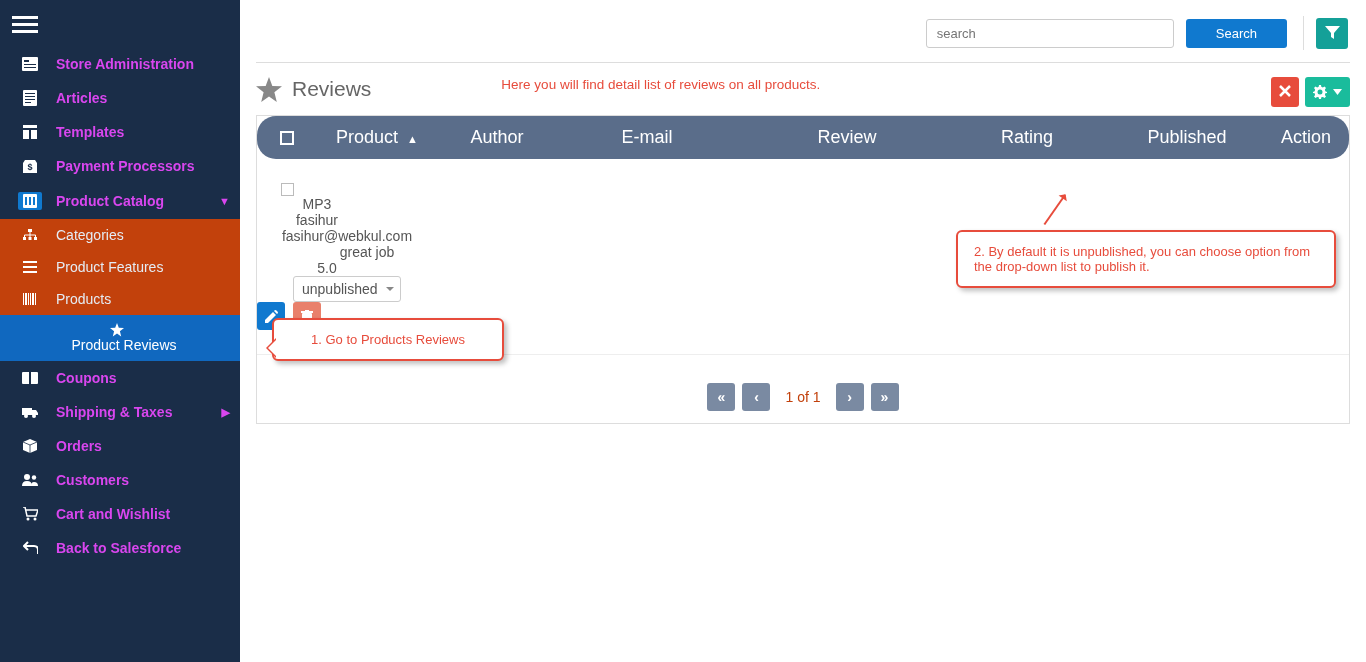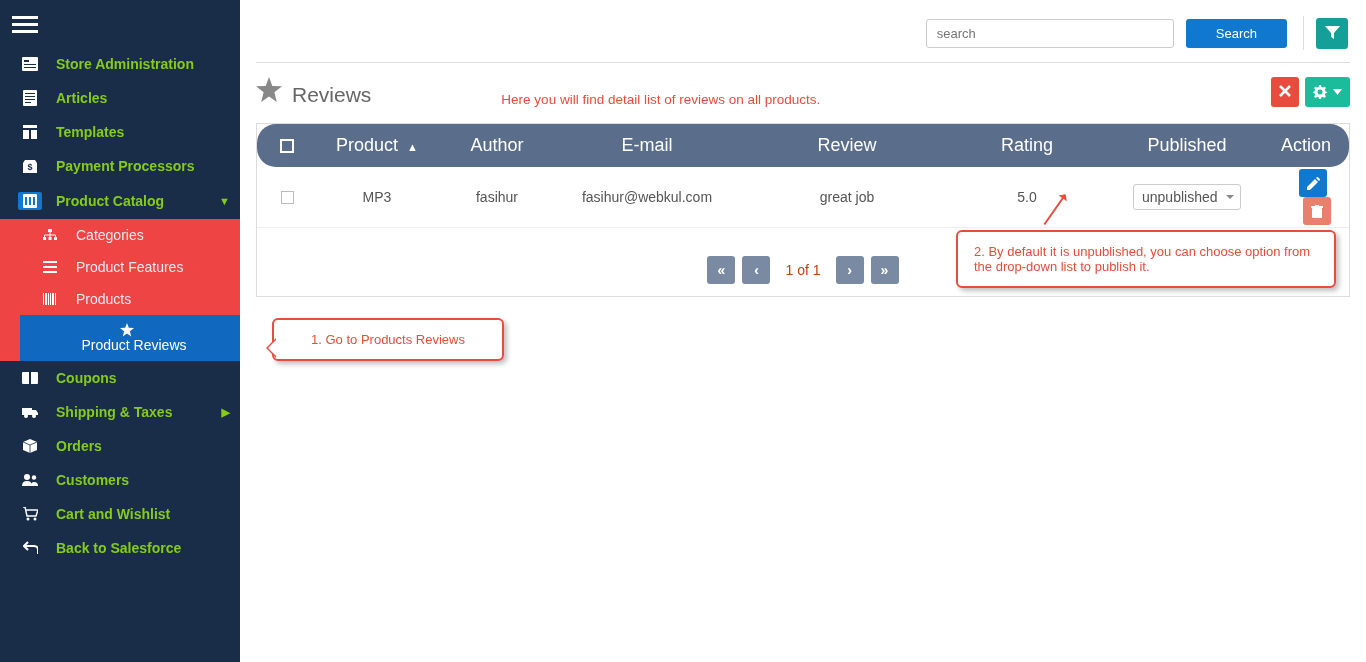--- a/index.html
+++ b/index.html
@@ -5,42 +5,42 @@
     * { margin: 0; padding: 0; box-sizing: border-box; }
     body { font-family: Arial, Helvetica, sans-serif; background: #fff; width: 1366px; height: 662px; overflow: hidden; }
     
     .app { display: flex; height: 100%; }
     
     
     .sidebar { width: 240px; background: #1a2d48; color: #fff; flex-shrink: 0; }
     .hamburger { padding: 12px 12px 10px; cursor: pointer; }
     .hamburger div { width: 26px; height: 3px; background: #fff; margin: 4px 0; }
     
-    .nav-item { display: flex; align-items: center; padding: 9px 10px 9px 18px; cursor: pointer; font-size: 14px; color: #84cc16; }
+    .nav-item { display: flex; align-items: center; padding: 9px 10px 9px 18px; cursor: pointer; font-size: 14px; color: #d946ef; }
     .nav-item-main { font-weight: 600; }
     .nav-item .ico { width: 24px; margin-right: 14px; display: flex; justify-content: center; align-items: center; }
     .nav-item .label { flex: 1; }
     .nav-item .caret { font-size: 11px; }
     
-    .nav-sub { background: #ef4444; padding-left: 20px; }
+    .nav-sub { background: #c2410c; }
     .nav-subitem { display: flex; align-items: center; padding: 8px 10px 8px 18px; cursor: pointer; font-size: 14px; color: #e5ecf4; }
     .nav-subitem .ico { width: 24px; margin-right: 14px; display: flex; justify-content: center; align-items: center; }
     .nav-subitem.active { background: #1068bf; color: #fff; flex-direction: column; }
     
     
     .main { flex: 1; padding: 10px 16px 16px; position: relative; }
     
     .topbar { display: flex; align-items: center; padding: 6px 2px 12px; border-bottom: 1px solid #ddd; margin-bottom: 14px; }
     .topbar-spacer { flex: 1; }
     .search-input { width: 248px; height: 29px; border: 1px solid #ccc; border-radius: 3px; padding: 0 10px; font-size: 13px; color: #888; }
     .search-btn { background: #1079cf; color: #fff; border: none; border-radius: 3px; height: 29px; padding: 0 30px; margin-left: 12px; font-size: 13px; cursor: pointer; }
     .topbar-divider { width: 1px; height: 34px; background: #ddd; margin: 0 12px 0 16px; }
     .filter-btn { background: #14a098; color: #fff; border: none; border-radius: 3px; width: 32px; height: 31px; display: flex; justify-content: center; align-items: center; cursor: pointer; }
     
-    .page-header { display: flex; align-items: flex-end; margin-bottom: 16px; }
+    .page-header { display: flex; align-items: flex-start; margin-bottom: 8px; }
     .star-icon { margin-right: 10px; }
     .page-title { font-size: 21px; color: #666; font-weight: 400; }
     .page-subtitle { color: #e74c3c; font-size: 13.5px; margin-left: 130px; }
     .header-spacer { flex: 1; }
     .close-btn { background: #e74c3c; color: #fff; border: none; border-radius: 3px; width: 28px; height: 30px; font-size: 16px; cursor: pointer; margin-right: 6px; }
     .gear-btn { background: #1abc9c; color: #fff; border: none; border-radius: 3px; height: 30px; padding: 0 8px; display: flex; align-items: center; gap: 6px; cursor: pointer; }
     
     
     .tbl { width: 100%; border: 1px solid #ddd; }
     .tbl-head { display: flex; background: #5a6d8a; color: #fff; font-size: 18px; padding: 11px 0; border-radius: 19px; }
@@ -51,21 +51,21 @@
     .col-email { width: 180px; }
     .col-review { width: 220px; }
     .col-rating { width: 140px; }
     .col-published { width: 180px; }
     .col-action { flex: 1; text-align: right !important; padding-right: 18px; }
     .sort-arrow { font-size: 11px; margin-left: 4px; }
     
     .header-check { width: 14px; height: 14px; border: 2px solid #fff; }
     .row-check { width: 13px; height: 13px; border: 1px solid #bbb; }
     
-    .tbl-row { display: flex; align-items: center; padding: 2px 0; color: #555; font-size: 14px; border-bottom: 1px solid #eee; }
+    .tbl-row { display: flex; align-items: flex-start; padding: 24px 0; color: #555; font-size: 14px; border-bottom: 1px solid #eee; flex-direction: column; }
     
     .pub-select { border: 1px solid #ccc; border-radius: 3px; padding: 4px 22px 4px 8px; font-size: 14px; color: #555; background: #fff; appearance: none; position: relative; }
     .pub-wrap { position: relative; display: inline-block; }
     .pub-wrap::after { content: ''; position: absolute; right: 7px; top: 50%; margin-top: -2px; border: 4px solid transparent; border-top-color: #888; pointer-events: none; }
     
     .edit-btn { background: #1079cf; color: #fff; border: none; border-radius: 3px; width: 28px; height: 28px; cursor: pointer; display: inline-flex; justify-content: center; align-items: center; margin-right: 4px; }
     .delete-btn { background: #e9806b; color: #fff; border: none; border-radius: 3px; width: 28px; height: 28px; cursor: pointer; display: inline-flex; justify-content: center; align-items: center; }
     
     .pager { display: flex; justify-content: center; align-items: center; gap: 7px; margin-top: 16px; padding: 12px 0; }
     .pager-btn { background: #7a8aa2; color: #fff; border: none; border-radius: 3px; width: 28px; height: 28px; font-size: 14px; cursor: pointer; display: flex; justify-content: center; align-items: center; font-weight: bold; }

